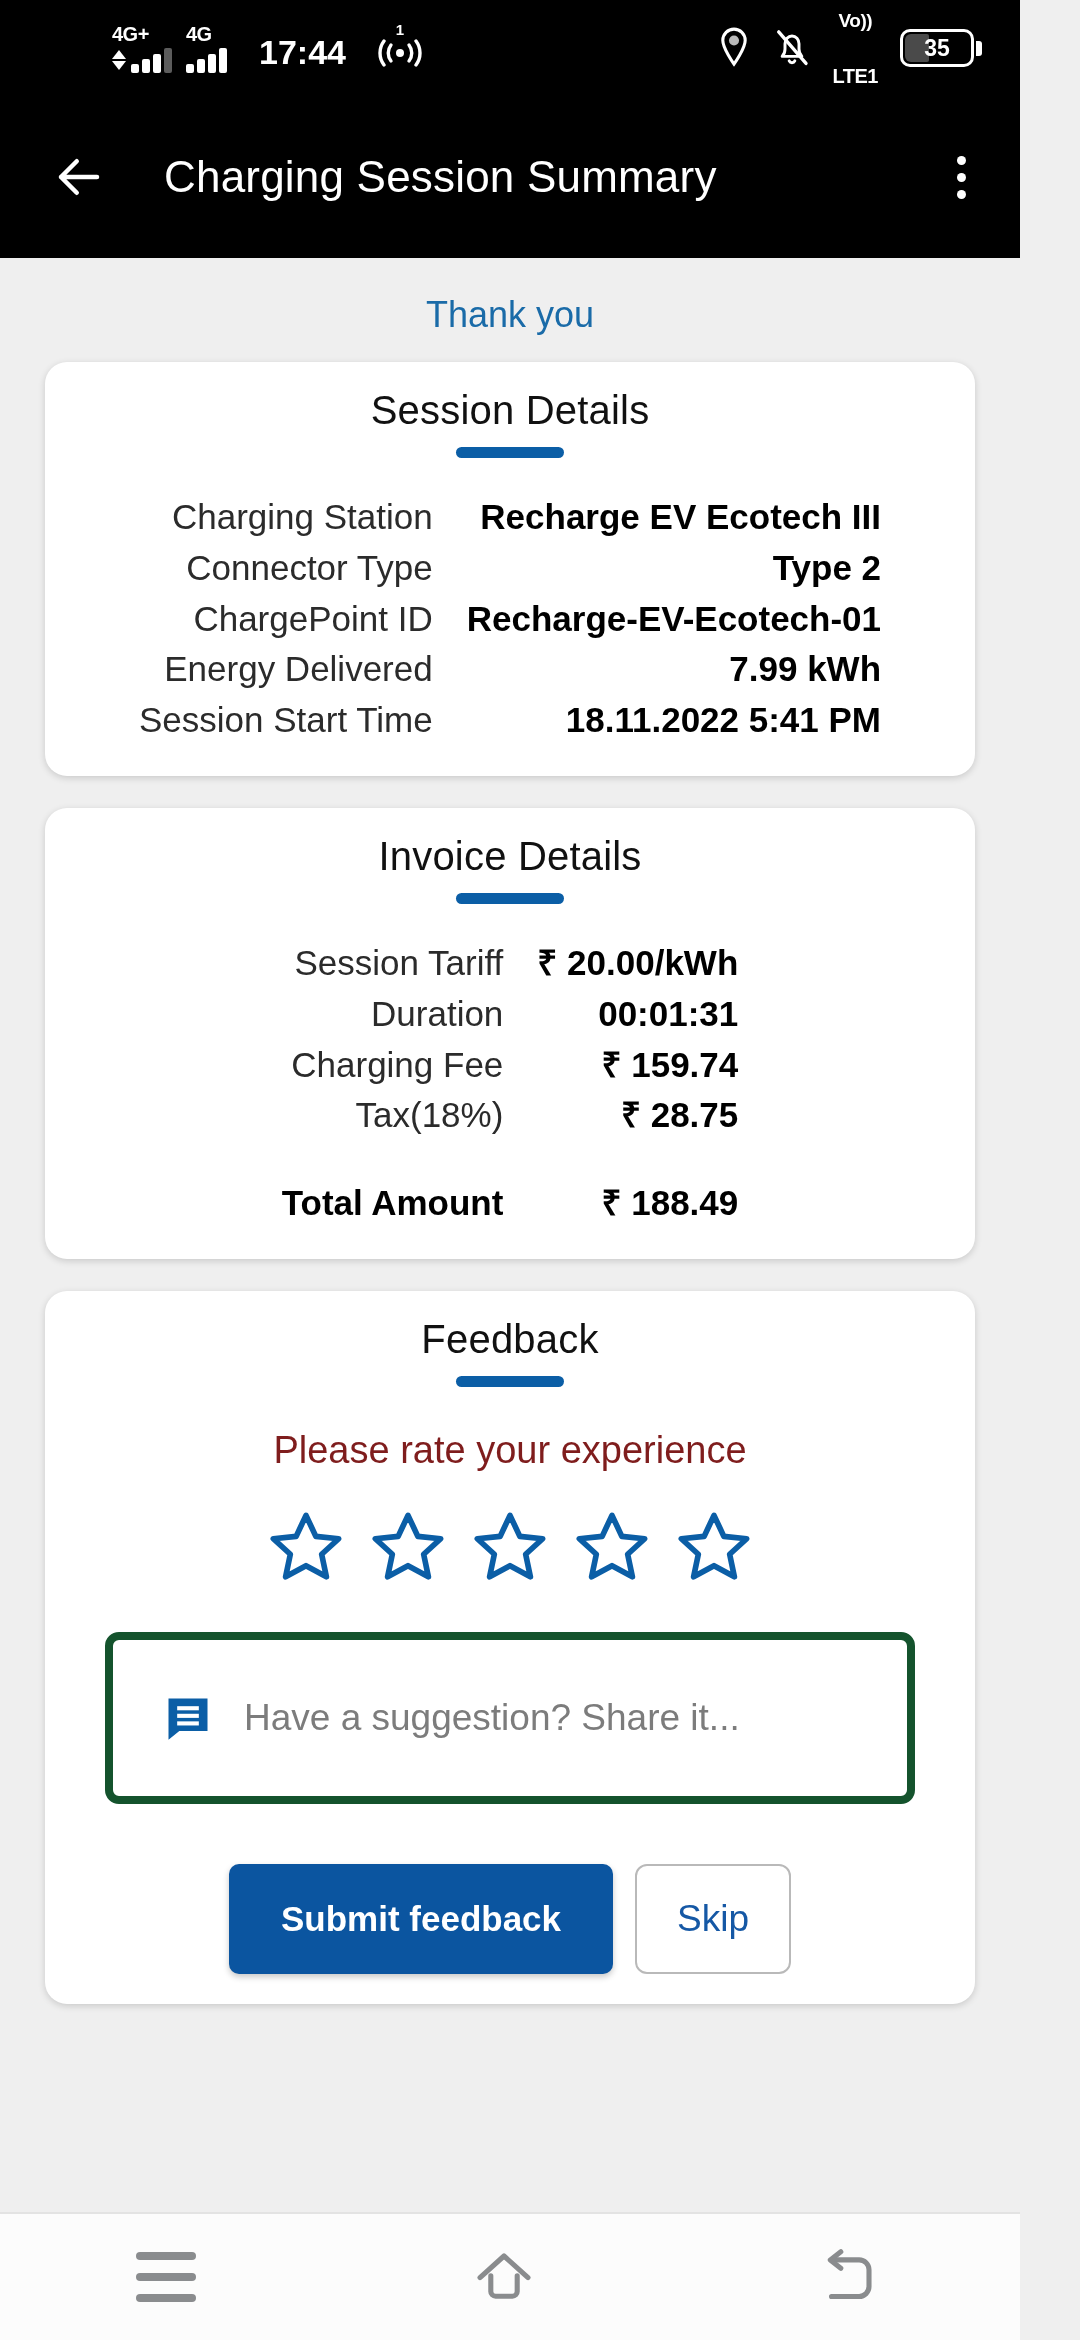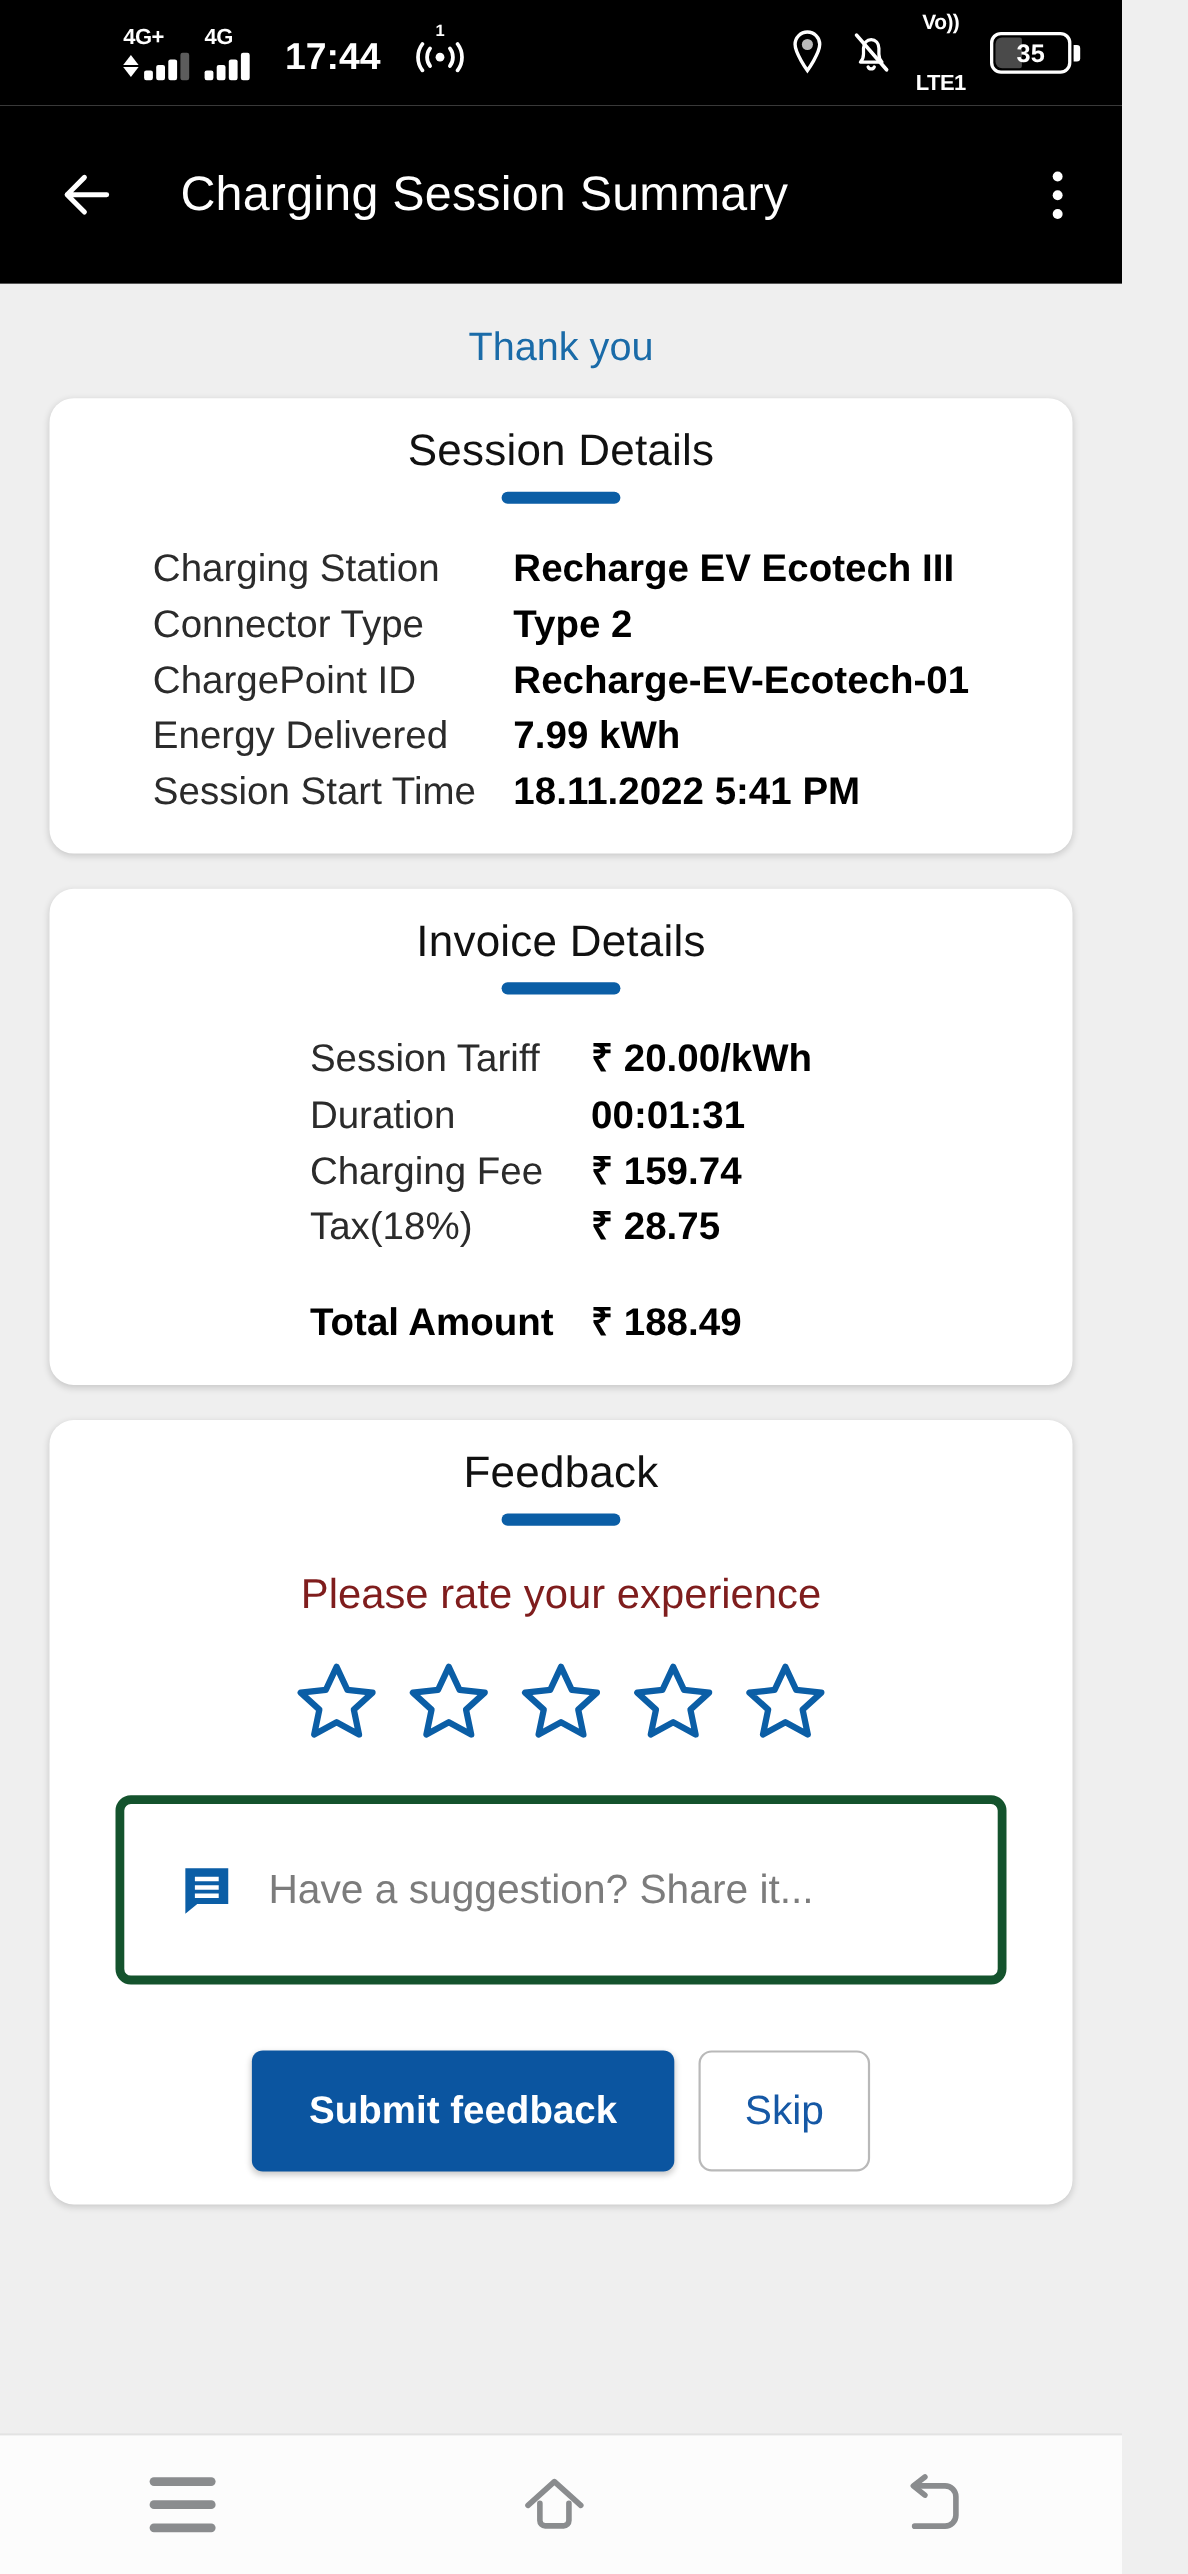--- a/index.html
+++ b/index.html
@@ -82,22 +82,22 @@
   .card-title {
     text-align:center; font-size:40px; font-weight:400; color:#111;
     letter-spacing:.2px;
   }
   .title-rule {
     width:108px; height:11px; background:#0b5ea6; border-radius:6px;
     margin:14px auto 0 auto;
   }
   .kv-table { margin:34px auto 0 auto; border-collapse:collapse; }
   .kv-table td { font-size:35px; padding:3px 0; vertical-align:top; line-height:1.28; }
-  .kv-k { text-align:left; color:#2b2b2b; font-weight:400; padding-right:34px !important; white-space:nowrap; }
-  .kv-v { text-align:left; color:#000; font-weight:700; white-space:nowrap; }
+  .kv-k { text-align:right; color:#2b2b2b; font-weight:400; padding-right:34px !important; white-space:nowrap; }
+  .kv-v { text-align:right; color:#000; font-weight:700; white-space:nowrap; }
   .kv-table tr.total td { font-weight:700; padding-top:40px !important; }
   .kv-table tr.total .kv-k { color:#000; }
 
   
   .rate-text { text-align:center; font-size:38px; color:#7f1d1d; margin-top:42px; }
   .stars { display:flex; justify-content:center; gap:22px; margin-top:36px; }
   .star { width:80px; height:80px; display:block; }
   .suggest-box {
     margin:44px 60px 0 60px; border:8px solid #14532d; border-radius:14px;
     height:172px; display:flex; align-items:center; padding:0 49px; gap:30px;

